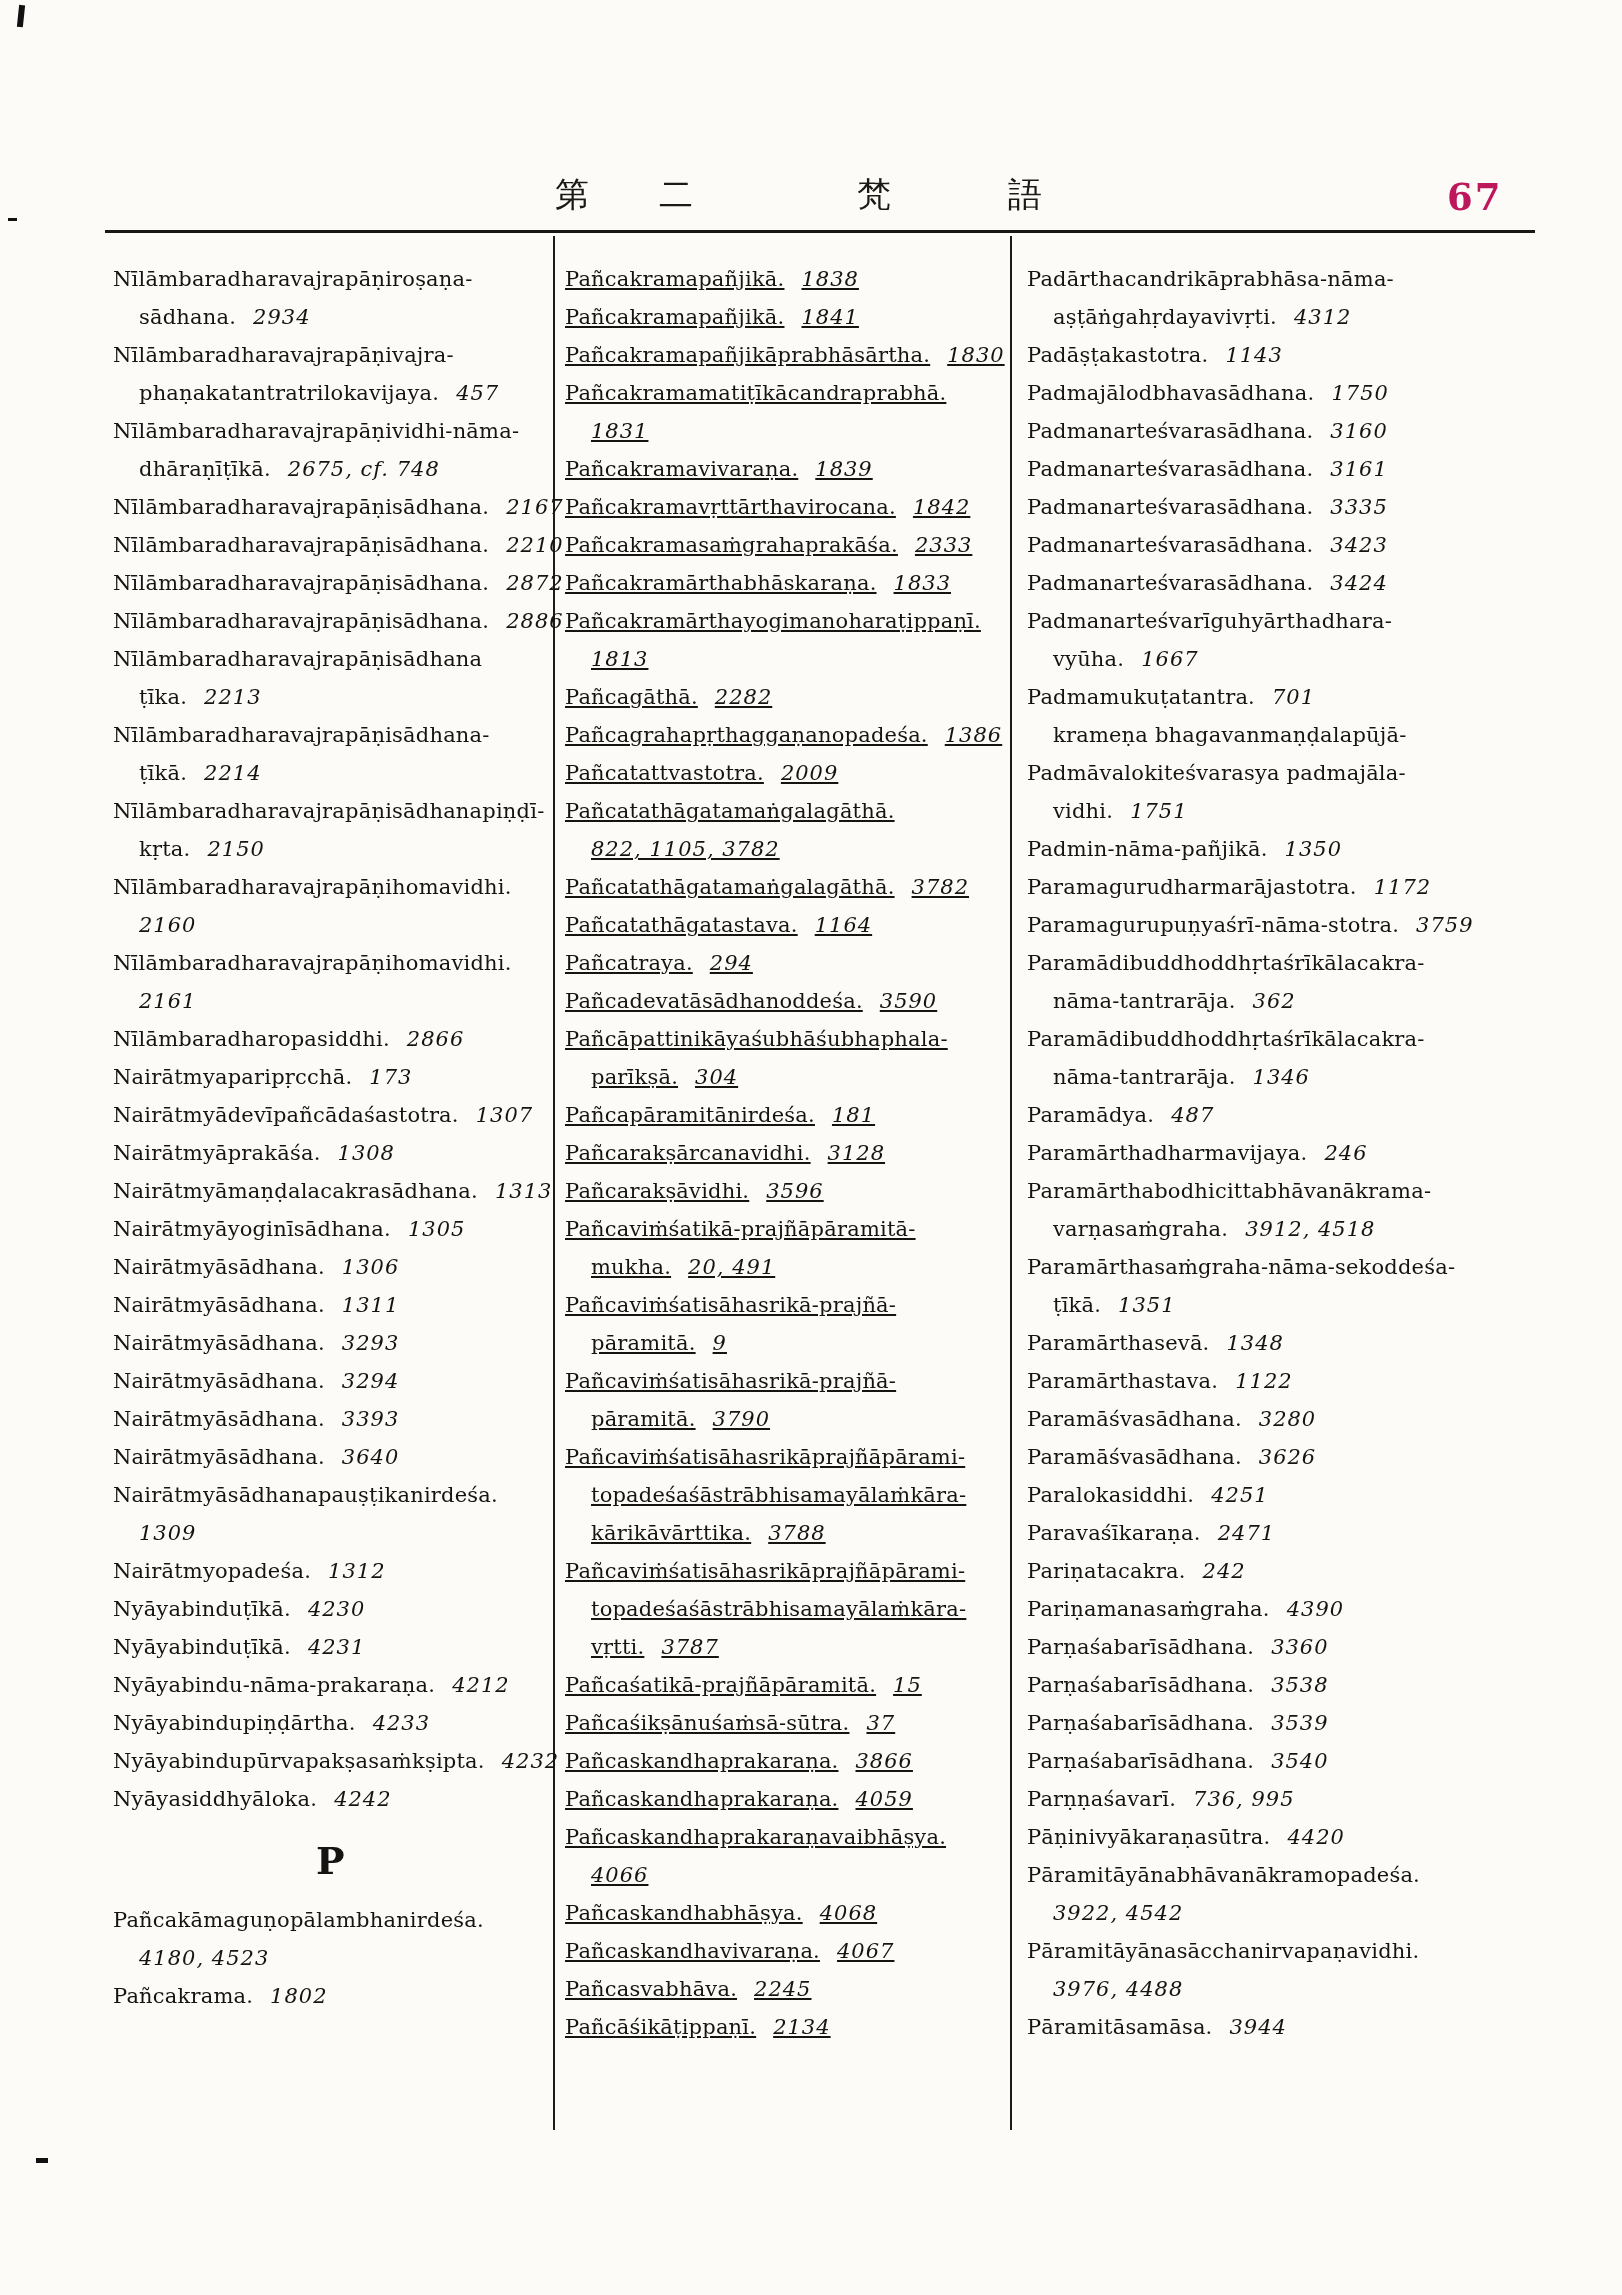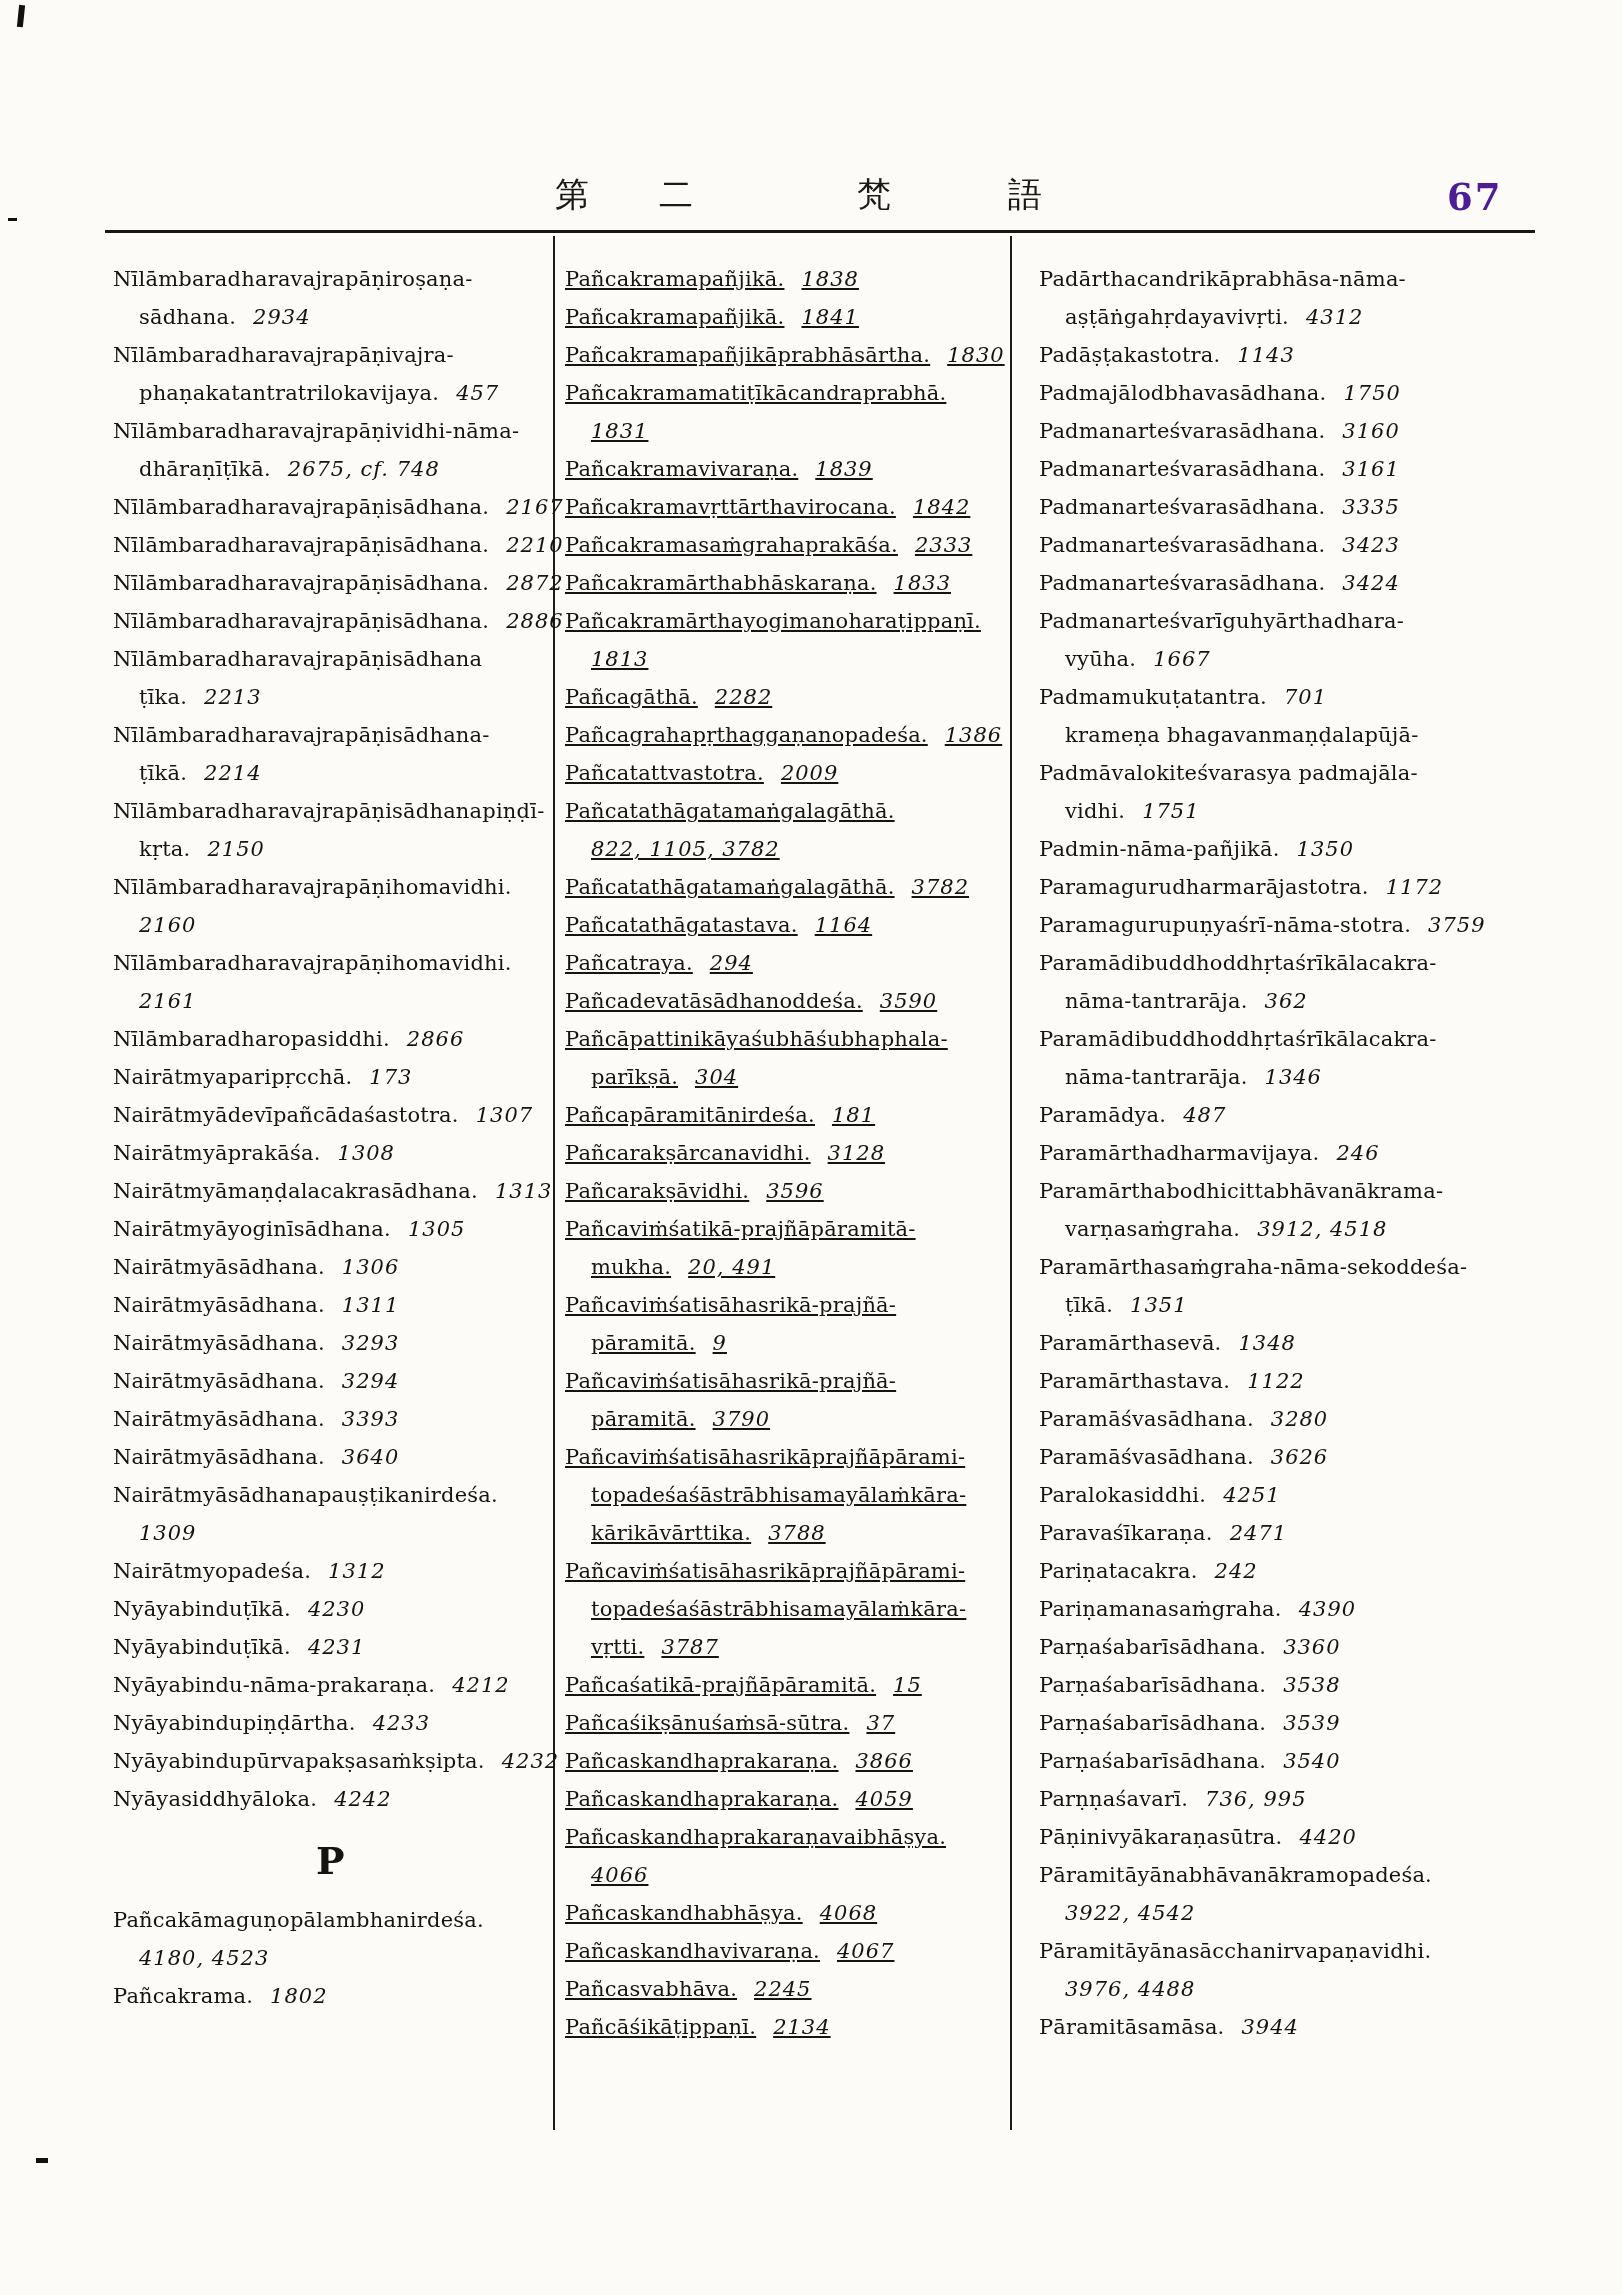--- a/index.html
+++ b/index.html
@@ -13,39 +13,39 @@
   }
   .header-char {
     position:absolute; top:177px;
     font-size:34px; line-height:1;
     transform:translateX(-50%);
     color:#1a1918;
   }
   .page-number {
     position:absolute; top:175px; left:1447px;
     font-size:37px; font-weight:bold; letter-spacing:2px;
-    color:#4c1d95;
+    color:#be185d;
   }
   .hrule {
     position:absolute; left:105px; top:230px;
     width:1430px; height:2.6px; background:#181715;
   }
   .vrule {
     position:absolute; top:236px; height:1894px; width:2px; background:#1c1b19;
   }
   .vrule-1 { left:553px; }
   .vrule-2 { left:1010px; }
   .col {
     position:absolute; top:260px;
     font-size:21px; line-height:38px;
     letter-spacing:0.2px;
   }
   .col-1 { left:113px; width:435px; }
   .col-2 { left:565px; width:438px;text-decoration:underline; }
-  .col-3 { left:1027px; width:507px;margin-left:12px; }
+  .col-3 { left:1027px; width:507px; }
   .entry { margin:0; }
   .line { white-space:nowrap; }
   .cont { padding-left:26px; }
   .t { font-style:normal; }
   .n {
     font-style:italic;
     font-family:"DejaVu Serif","Liberation Serif",serif;
     margin-left:17px; letter-spacing:1px;
   }
   .line .n:first-child { margin-left:0; }

